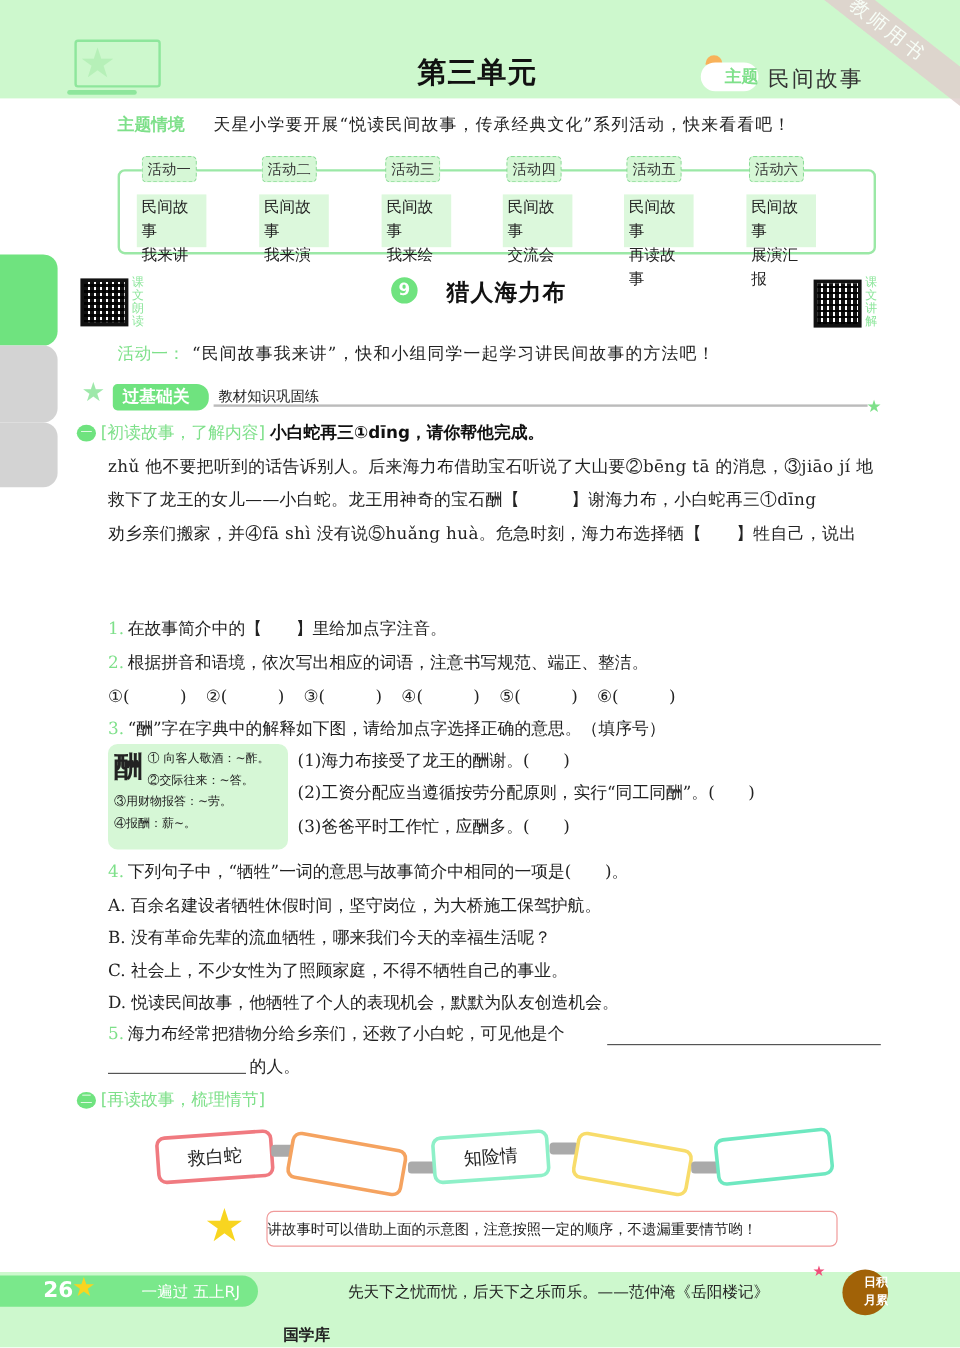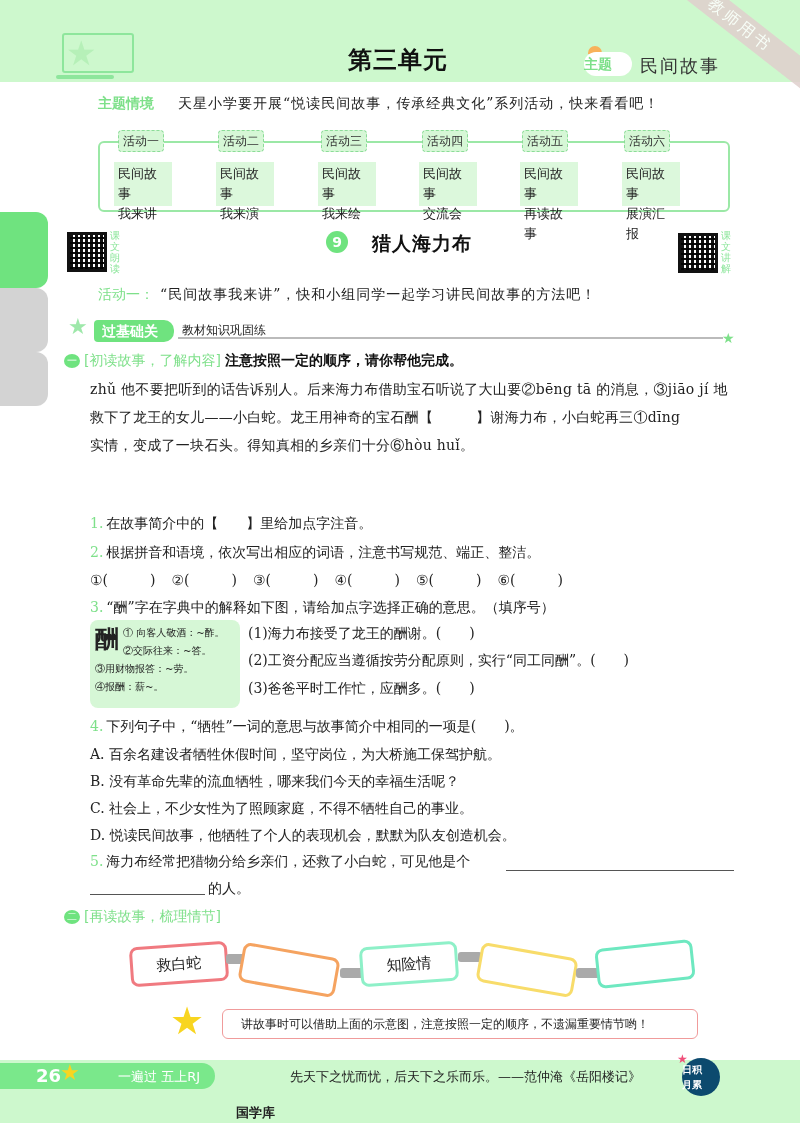--- a/index.html
+++ b/index.html
@@ -10,21 +10,21 @@
   
   .header { left: 0; top: 0; width: 800px; height: 82px; background: #cdf8cd; }
   .teacher-strip { right: -40px; top: 12px; width: 200px; height: 26px; background: #e0d0cd;
     transform: rotate(38deg); color: #fff; font-size: 16px; text-align: center; line-height: 26px; opacity: .85;
     font-family: "DejaVu Sans", sans-serif; letter-spacing: 3px; }
   .logo-board { left: 62px; top: 33px; width: 72px; height: 40px; border: 2px solid #8ee69c; border-radius: 3px; }
   .logo-stand { left: 56px; top: 75px; width: 58px; height: 4px; background: #8ee69c; border-radius: 2px; }
   .logo-star { left: 66px; top: 36px; font-size: 34px; color: #b6f0b8; line-height: 1; }
   .unit-title { left: 348px; top: 44px; font-size: 24px; font-weight: bold; font-family: "DejaVu Sans", sans-serif; color: #111; letter-spacing: 1px; }
   .theme-badge { left: 584px; top: 52px; width: 48px; height: 24px; background: #fff; border-radius: 12px; color: #7ee08a;
-    font-size: 14px; text-align: left; line-height: 24px; font-family: "DejaVu Sans", sans-serif; font-weight: bold; }
+    font-size: 14px; text-align: right; line-height: 24px; font-family: "DejaVu Sans", sans-serif; font-weight: bold; }
   .sun { left: 588px; top: 46px; width: 14px; height: 8px; background: #f8b25a; border-radius: 8px 8px 0 0; }
   .theme-text { left: 640px; top: 54px; font-size: 18px; color: #333; font-family: "DejaVu Sans", sans-serif; letter-spacing: 2px; }
 
   
   .scenario-label { left: 98px; top: 95px; font-size: 14px; color: #7ee08a; font-family: "DejaVu Sans", sans-serif; font-weight: bold; }
   .scenario-text { left: 178px; top: 95px; font-size: 14px; color: #222; letter-spacing: 1px; }
 
   .act-frame { left: 98px; top: 141px; width: 632px; height: 71px; border: 2px solid #9be8a6; border-top: 2px solid #9be8a6; border-radius: 6px; }
   .act-head { top: 130px; width: 46px; height: 22px; background: #d6f7d6; border: 1px dashed #8cdc98; border-radius: 4px;
     font-size: 12px; text-align: center; line-height: 20px; color: #333; }
@@ -71,33 +71,33 @@
   .dict-char { font-size: 24px; font-weight: bold; float: left; line-height: 30px; margin-right: 4px; font-family: "DejaVu Sans", sans-serif; }
 
   .blank-line { height: 1px; background: #555; }
 
   
   .plot-box { width: 98px; height: 40px; border: 3px solid; border-radius: 8px; background: #fff; font-size: 15px;
     text-align: center; line-height: 34px; color: #222; }
   .link { width: 24px; height: 10px; background: #aaa; border-radius: 3px; }
 
   .tip-bubble { left: 222px; top: 1009px; width: 476px; height: 30px; border: 1px solid #f09b9b; border-radius: 6px;
-    font-size: 12px; line-height: 28px; padding-left: 18px; color: #222; background: #fff; }
+    font-size: 12px; line-height: 28px; padding-left: 0; color: #222; background: #fff; }
   .tip-mascot { left: 170px; top: 1002px; font-size: 38px; color: #f8d520; line-height: 1; }
 
   
   .footer-bg { left: 0; top: 1060px; width: 800px; height: 63px; background: #cdf8cd; }
   .footer-pill { left: 0; top: 1063px; width: 215px; height: 26px; background: #7ae88b; border-radius: 0 13px 13px 0; }
   .page-num { left: 36px; top: 1065px; font-size: 18px; font-weight: bold; color: #fff; font-family: "DejaVu Sans", sans-serif; }
   .footer-brand { left: 118px; top: 1068px; font-size: 13px; color: #fff; font-family: "DejaVu Sans", sans-serif; }
   .footer-star { left: 60px; top: 1060px; font-size: 22px; color: #f8d520; }
   .quote-label { left: 236px; top: 1068px; font-size: 13px; font-weight: bold; color: #222; margin-top: 36px; }
   .quote-text { left: 290px; top: 1068px; font-size: 13px; color: #222; }
-  .daily-badge { left: 682px; top: 1058px; width: 38px; height: 38px; background: #0c4a6e; border-radius: 50%; color: #fff;
-    font-size: 10px; text-align: left; line-height: 15px; padding-top: 4px; font-weight: bold; font-family: "DejaVu Sans", sans-serif; }
+  .daily-badge { left: 702px; top: 1058px; width: 38px; height: 38px; background: #a16207; border-radius: 50%; color: #fff;
+    font-size: 10px; text-align: right; line-height: 15px; padding-top: 4px; font-weight: bold; font-family: "DejaVu Sans", sans-serif; }
   .daily-star { left: 677px; top: 1052px; color: #f0507a; font-size: 12px; }
 </style>
 </head>
 <body>
 
 <div class="abs header"></div>
 <div class="abs teacher-strip">教师用书</div>
 <div class="abs logo-board"></div>
 <div class="abs logo-stand"></div>
 <div class="abs logo-star">★</div>
@@ -158,27 +158,27 @@
 
 <div class="abs basics-mascot">★</div>
 <div class="abs basics-bar">过基础关</div>
 <div class="abs basics-sub">教材知识巩固练</div>
 <div class="abs basics-line"></div>
 <div class="abs basics-star">★</div>
 
 <div class="abs" style="left:64px; top:352px; display:flex; align-items:center; gap:4px;">
   <span class="bubble">一</span>
   <span class="sec-bracket">[初读故事，了解内容]</span>
-  <span class="sec-text">注意按照一定的顺序，请你帮他完成。</span>
+  <span class="sec-text">小白蛇再三①dīng，请你帮他完成。</span>
 </div>
 
 <div class="abs para" style="top:375px">
   <div>zhǔ 他不要把听到的话告诉别人。后来海力布借助宝石听说了大山要②bēng tā 的消息，③jiāo jí 地</div>
   <div>救下了龙王的女儿——小白蛇。龙王用神奇的宝石酬【　　　】谢海力布，小白蛇再三①dīng</div>
-  <div>实情，变成了一块石头。得知真相的乡亲们十分⑥hòu huǐ。</div>
+  <div>劝乡亲们搬家，并④fā shì 没有说⑤huǎng huà。危急时刻，海力布选择牺【　　】牲自己，说出</div>
 </div>
 
 <div class="abs q" style="top:515px">
   <span class="qnum">1.</span><span>在故事简介中的【　　】里给加点字注音。</span>
 </div>
 <div class="abs q" style="top:544px">
   <span class="qnum">2.</span><span>根据拼音和语境，依次写出相应的词语，注意书写规范、端正、整洁。</span>
 </div>
 <div class="abs q" style="top:572px; display:flex; gap:16px;">
   <span>①(　　　)</span>

